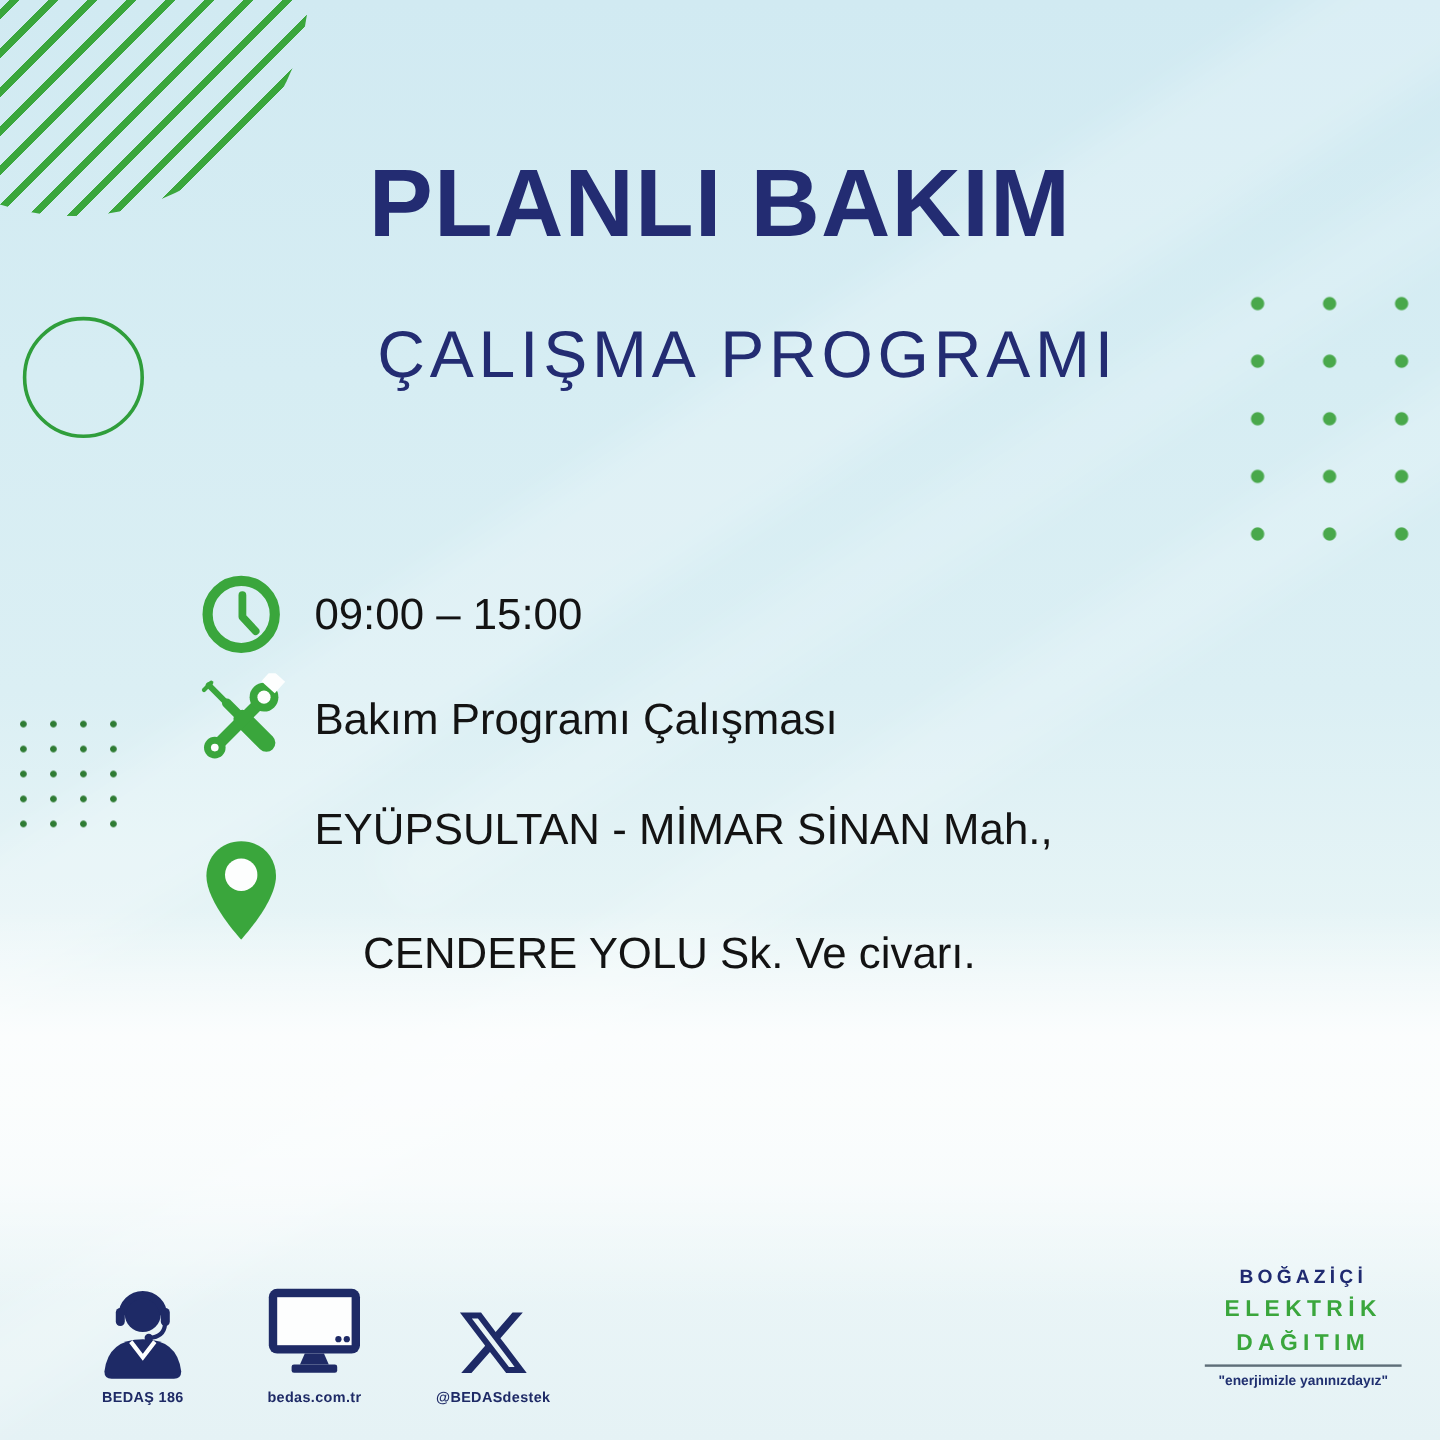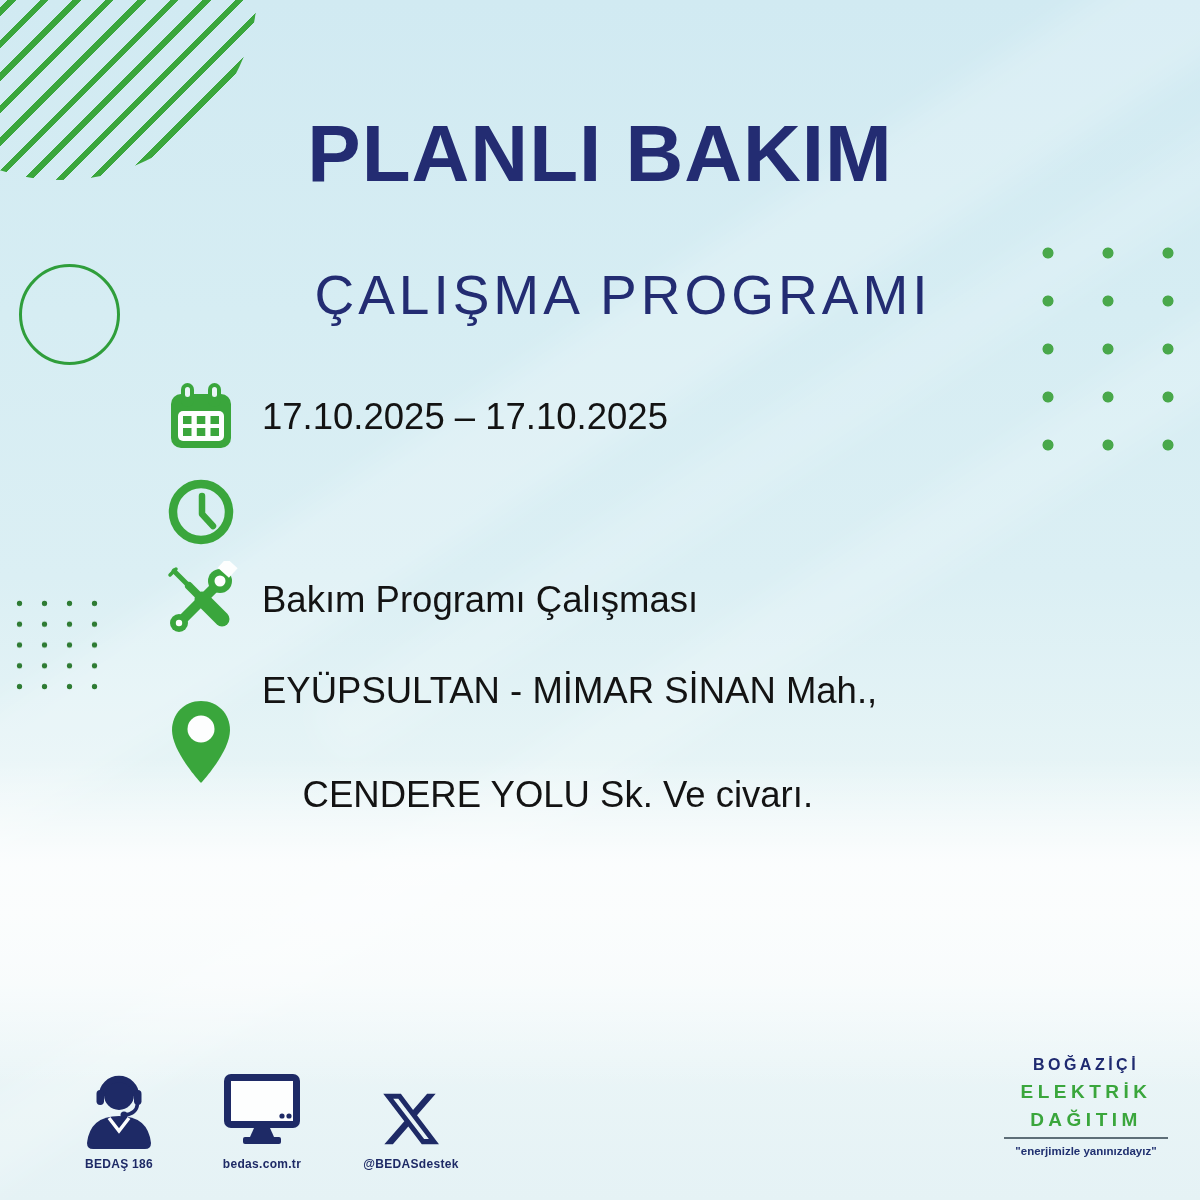--- a/index.html
+++ b/index.html
@@ -23,21 +23,21 @@
   .ring{position:absolute; left:19px; top:264px; width:95px; height:95px;
     border:3px solid #2f9e3b; border-radius:50%;}
   
   .dots-right{position:absolute; left:1018px; top:229px; width:180px; height:240px;
     background-image:radial-gradient(circle,#49a84b 5.1px, rgba(0,0,0,0) 5.9px);
     background-size:60px 48px;}
   .dots-left{position:absolute; left:7px; top:593px; width:100px; height:104px;
     background-image:radial-gradient(circle,#2e7b33 2.4px, rgba(0,0,0,0) 3.1px);
     background-size:25px 20.8px;}
 
-  .title{position:absolute; top:108px; left:0; width:100%; text-align:center;
+  .title{position:absolute; top:124px; left:0; width:100%; text-align:center;
     font-size:80px; font-weight:800; letter-spacing:1px; color:#232c72;}
   .subtitle{position:absolute; top:219px; left:0; width:100%; text-align:center;
     font-size:55px; font-weight:400; letter-spacing:4px; color:#232c72; text-indent:46px;margin-top:44px;}
 
   .row{position:absolute; left:160px; display:flex; align-items:center;}
   .row .ic{width:82px; display:flex; justify-content:center; align-items:center;}
   .row .tx{margin-left:20px; font-size:36.5px; color:#131313; line-height:52px; white-space:pre;}
   .row.r1{top:374px; height:86px;}
   .row.r2{top:470px; height:84px;}
   .row.r3{top:556px; height:88px;}
@@ -67,47 +67,29 @@
   <div class="streak s3"></div>
   <div class="white-band"></div>
   <div class="stripes"></div>
   <div class="ring"></div>
   <div class="dots-left"></div>
   <div class="dots-right"></div>
 
   <div class="title">PLANLI BAKIM</div>
   <div class="subtitle">ÇALIŞMA PROGRAMI</div>
 
-  <div class="row r1">
-    <span class="ic">
-      <svg width="74" height="74" viewBox="0 0 74 74">
-        <rect x="7" y="14" width="60" height="54" rx="10" fill="#3aa63c"></rect>
-        <rect x="17" y="3" width="13" height="24" rx="6.5" fill="#3aa63c"></rect>
-        <rect x="44" y="3" width="13" height="24" rx="6.5" fill="#3aa63c"></rect>
-        <rect x="21" y="7" width="5" height="10" rx="2.5" fill="#eaf5f7"></rect>
-        <rect x="48" y="7" width="5" height="10" rx="2.5" fill="#eaf5f7"></rect>
-        <rect x="14" y="31" width="46" height="30" rx="5" fill="#fdfefe"></rect>
-        <rect x="19" y="36" width="8.5" height="8" fill="#3aa63c"></rect>
-        <rect x="32.8" y="36" width="8.5" height="8" fill="#3aa63c"></rect>
-        <rect x="46.5" y="36" width="8.5" height="8" fill="#3aa63c"></rect>
-        <rect x="19" y="48" width="8.5" height="8" fill="#3aa63c"></rect>
-        <rect x="32.8" y="48" width="8.5" height="8" fill="#3aa63c"></rect>
-        <rect x="46.5" y="48" width="8.5" height="8" fill="#3aa63c"></rect>
-      </svg>
-    </span>
-    <span class="tx">17.10.2025 – 17.10.2025</span>
-  </div>
 
   <div class="row r2">
     <span class="ic">
       <svg width="70" height="70" viewBox="0 0 70 70">
         <circle cx="35" cy="35" r="28" fill="none" stroke="#3aa63c" stroke-width="8.5"></circle>
         <path d="M36 19 L36 37 L47 49" fill="none" stroke="#3aa63c" stroke-width="6.5" stroke-linecap="round" stroke-linejoin="round"></path>
       </svg>
     </span>
+    <span class="tx">09:00 – 15:00</span>
   </div>
 
   <div class="row r3">
     <span class="ic">
       <svg width="78" height="78" viewBox="0 0 78 78">
 
         <line x1="8" y1="14" x2="14" y2="8" stroke="#3aa63c" stroke-width="3.5" stroke-linecap="round"></line>
         <line x1="12" y1="10" x2="30" y2="28" stroke="#3aa63c" stroke-width="5" stroke-linecap="round"></line>
         <line x1="27" y1="25" x2="42" y2="40" stroke="#3aa63c" stroke-width="8" stroke-linecap="round"></line>
         <line x1="40" y1="38" x2="60" y2="58" stroke="#3aa63c" stroke-width="15" stroke-linecap="round"></line>

